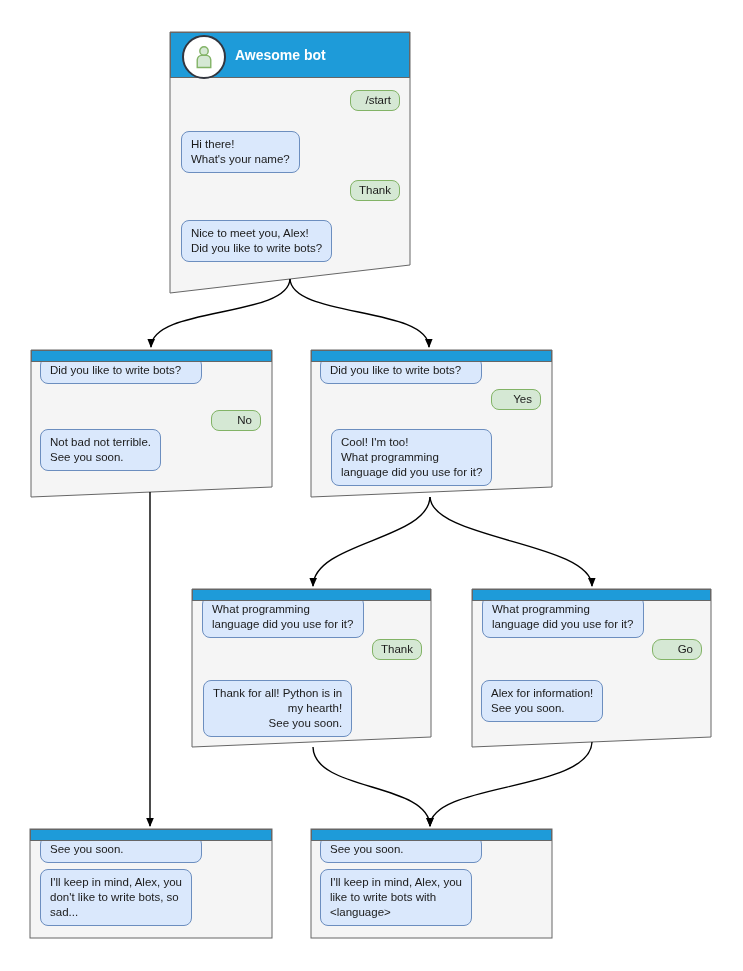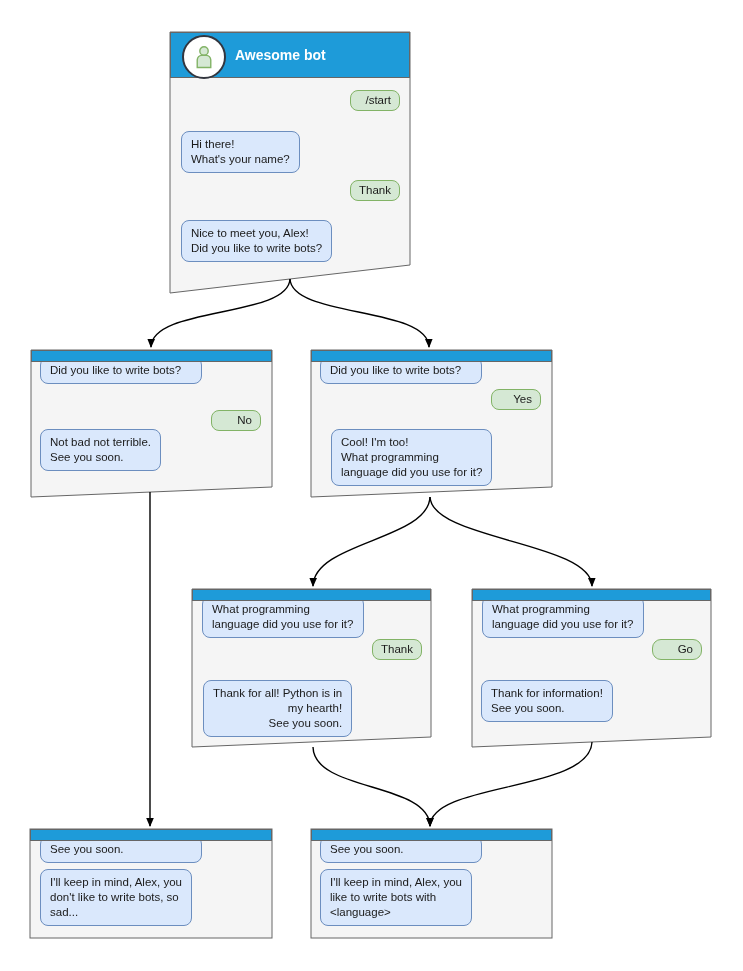--- a/index.html
+++ b/index.html
@@ -106,21 +106,21 @@
   <div class="bubble user" style="right:9px;top:50px;">Thank</div>
   <div class="bubble bot" style="left:11px;top:91px;text-align:right;">Thank for all! Python is in
 my hearth!
 See you soon.</div>
 </div>
 
 <div class="panel" style="left:472px;top:589px;width:239px;height:158px;">
   <div class="bubble bot wide" style="left:10px;top:7px;z-index:1;">What programming
 language did you use for it?</div>
   <div class="bubble user" style="right:9px;top:50px;border-radius:9px;">Go</div>
-  <div class="bubble bot" style="left:9px;top:91px;">Thank for information!
+  <div class="bubble bot" style="left:9px;top:91px;">Alex for information!
 See you soon.</div>
 </div>
 
 <div class="panel" style="left:30px;top:829px;width:242px;height:109px;">
   <div class="bubble bot wide" style="left:10px;top:7px;z-index:1;">See you soon.</div>
   <div class="bubble bot" style="left:10px;top:40px;">I'll keep in mind, Alex, you
 don't like to write bots, so
 sad...</div>
 </div>
 

